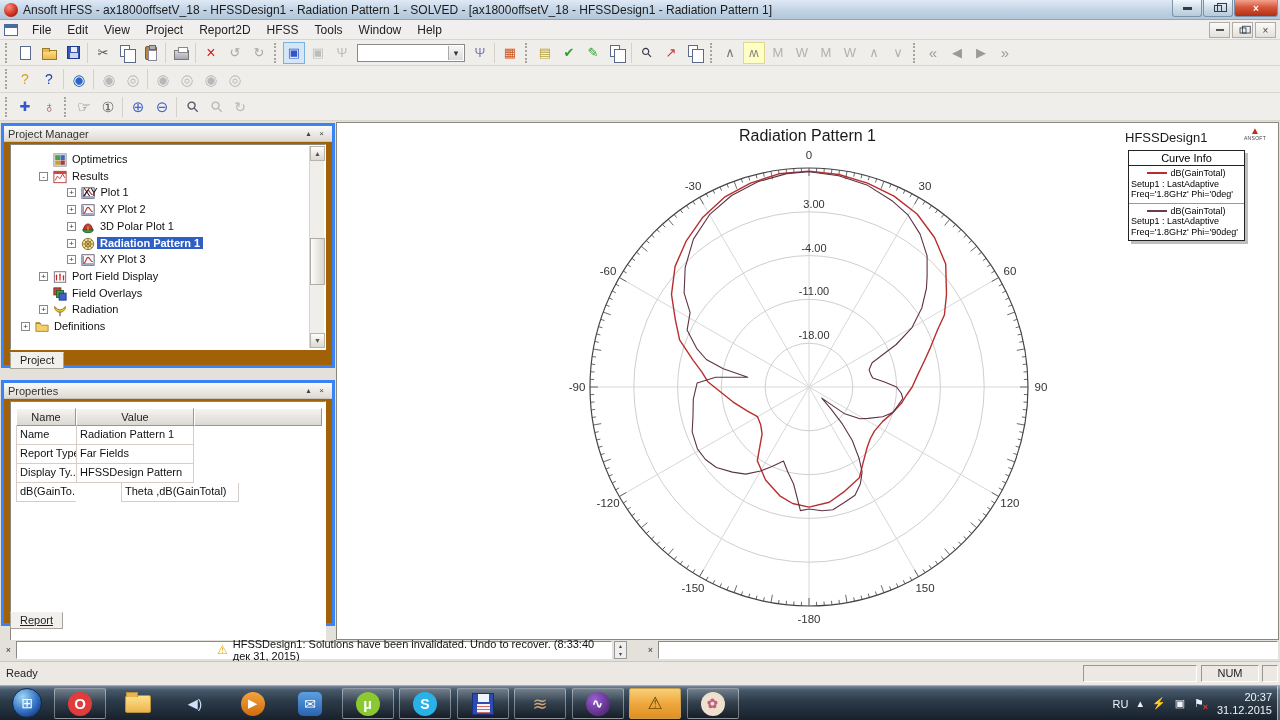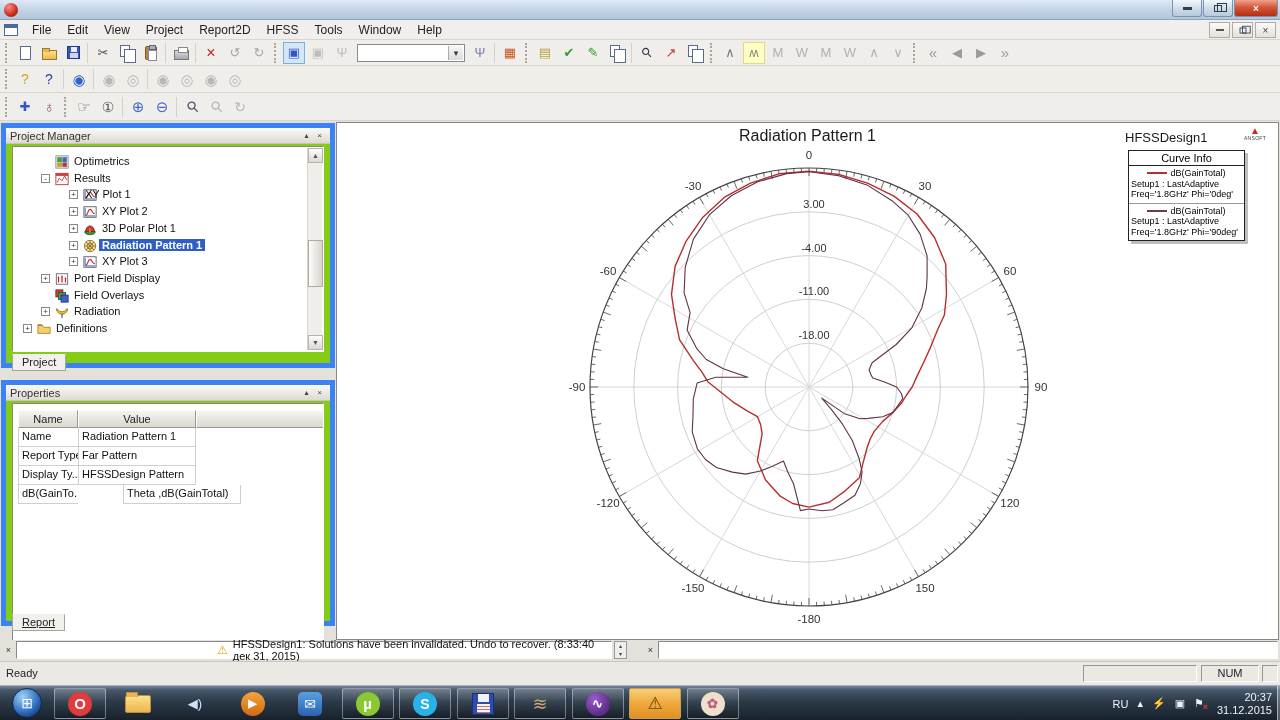--- a/index.html
+++ b/index.html
@@ -57,21 +57,21 @@
   .mi-copy{width:10px;height:12px;background:#fff;border:1px solid #5a6a8a;margin:-3px 5px 0 0;}
   .mi-copy::after{content:'';position:absolute;left:3px;top:3px;width:10px;height:12px;background:#fff;border:1px solid #5a6a8a;}
   .mi-paste{width:12px;height:14px;background:#b5854a;border:1px solid #7a5a28;border-radius:2px;}
   .mi-paste::before{content:'';position:absolute;left:3px;top:-2px;width:5px;height:3px;background:#a8b0b8;border:1px solid #667;}
   .mi-paste::after{content:'';position:absolute;left:2px;top:3px;width:7px;height:9px;background:#fff;border:1px solid #889;}
   .mi-print{width:15px;height:10px;background:linear-gradient(#d8d8e0,#a8a8b4);border:1px solid #777;margin-top:4px;}
   .mi-print::before{content:'';position:absolute;top:-4px;left:3px;width:8px;height:4px;background:#fff;border:1px solid #888;}
 
   
   #workspace{position:absolute;left:0;top:121px;width:1280px;height:519px;background:#e4e0da;}
-  .dockpanel{position:absolute;left:1px;width:334px;border:5px solid #3b82f6;background:#84cc16;}
+  .dockpanel{position:absolute;left:1px;width:334px;border:3px solid #3b82f6;background:#a16207;}
   #pm{top:2px;height:245px;} #props{top:259px;height:246px;}
   .phead{height:16px;background:linear-gradient(#fbfaf8,#dedad2);border-bottom:1px solid #c8c4bc;
     font-size:11px;color:#333;display:flex;align-items:center;padding:0 4px;}
   .phead .sp{flex:1;}
   .pbtn{width:13px;height:12px;font-size:8px;color:#444;display:flex;align-items:center;justify-content:center;
     border:1px solid transparent;}
   .pcontent{position:absolute;left:6px;right:6px;background:#fff;border:1px solid;border-color:#8a867e #fff #fff #8a867e;overflow:hidden;}
   #pm .pcontent{top:18px;height:206px;}
   #props .pcontent{top:18px;height:244px;}
   .ptab{position:absolute;left:6px;height:17px;background:#f2f0ed;border:1px solid #a8a49c;border-top:1px solid #f2f0ed;
@@ -206,20 +206,21 @@
         <path d="M1 4 L6 4 L7.5 6 L15 6 L15 13 L1 13 Z" fill="#f6cf6a" stroke="#a5842f"></path>
         <path d="M1 4 L1 3 L5.5 3 L6.5 4 Z" fill="#f6cf6a" stroke="#a5842f"></path>
       </symbol>
   </defs>
 </svg>
 
 <div id="screen">
 
   <div id="titlebar">
     <div id="app-icon"></div>
+    <div id="title-text">Ansoft HFSS - ax1800offsetV_18 - HFSSDesign1 - Radiation Pattern 1 - SOLVED - [ax1800offsetV_18 - HFSSDesign1 - Radiation Pattern 1]</div>
     <div id="wincontrols">
       <div class="wbtn">
           <span class="minbar"></span>
         </div>
       <div class="wbtn">
           <span class="rshape"></span>
         </div>
       <div class="wbtn close">×</div>
     </div>
   </div>
@@ -539,21 +540,21 @@
           <div class="ph" style="width:118px">Value</div>
           <div class="ph" style="width:128px"></div>
         </div>
         <div id="prop-rows">
             <div class="prow" style="top: 24px;">
               <div class="pc" style="width: 60px;">Name</div>
               <div class="pc" style="width: 118px;">Radiation Pattern 1</div>
             </div>
             <div class="prow" style="top: 43px;">
               <div class="pc" style="width: 60px;">Report Type</div>
-              <div class="pc" style="width: 118px;">Far Pattern</div>
+              <div class="pc" style="width: 118px;">Far Fields</div>
             </div>
             <div class="prow" style="top: 62px;">
               <div class="pc" style="width: 60px;">Display Ty...</div>
               <div class="pc" style="width: 118px;">HFSSDesign Pattern</div>
             </div>
             <div class="prow" style="top: 81px;">
               <div class="pc" style="width: 60px;">dB(GainTo...</div>
               <div class="pc" style="width: 118px; margin-left: 45px;">Theta ,dB(GainTotal)</div>
             </div>
           </div>

